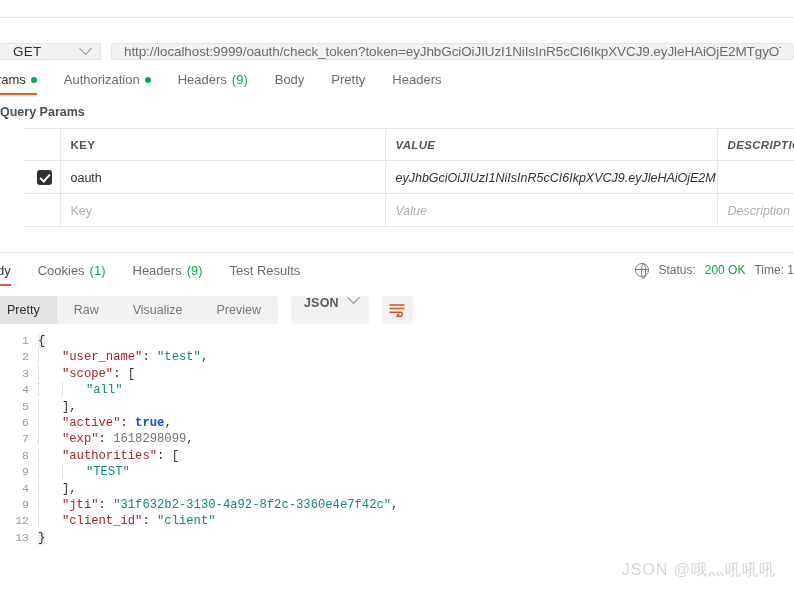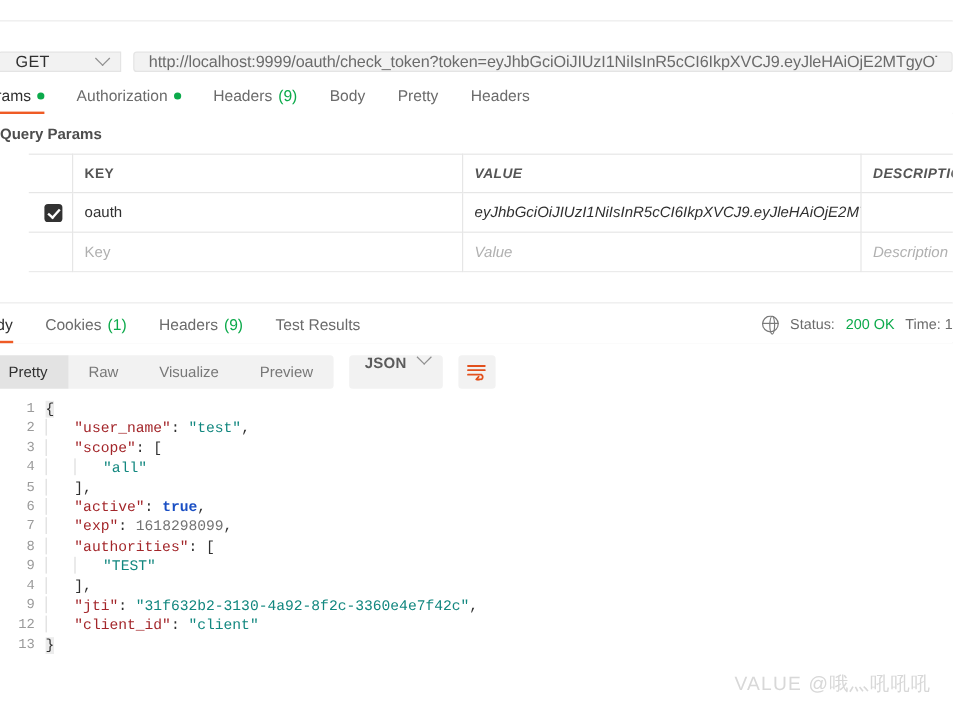--- a/index.html
+++ b/index.html
@@ -496,14 +496,14 @@
       <div class="cline">
         <div class="gutter">12</div>
         <div class="ctext"><span class="ind"></span>&nbsp;&nbsp;&nbsp;<span class="k">"client_id"</span><span class="p">: </span><span class="s">"client"</span></div>
       </div>
       <div class="cline">
         <div class="gutter">13</div>
         <div class="ctext"><span class="brk">}</span></div>
       </div>
     </div>
 
-  <div class="watermark">VALUE @哦灬吼吼吼</div>
+  <div class="watermark">JSON @哦灬吼吼吼</div>
 </div>
 
 </body></html>

